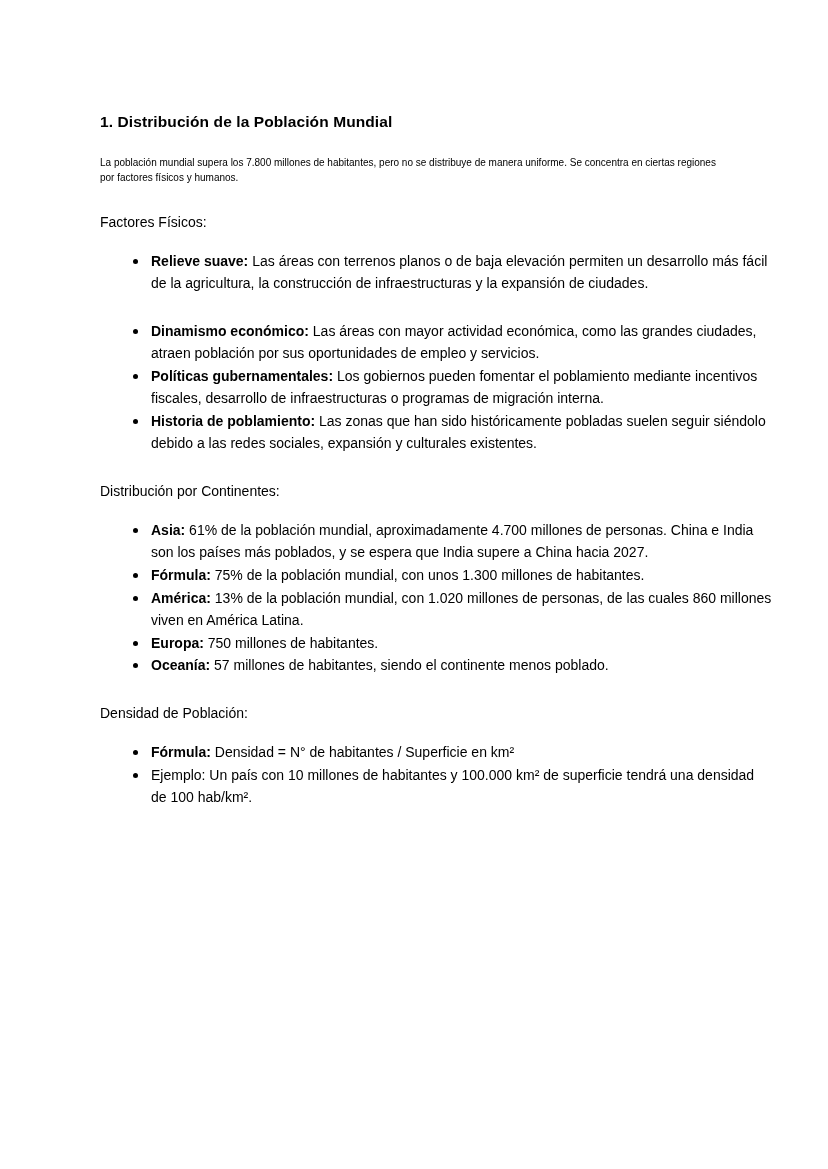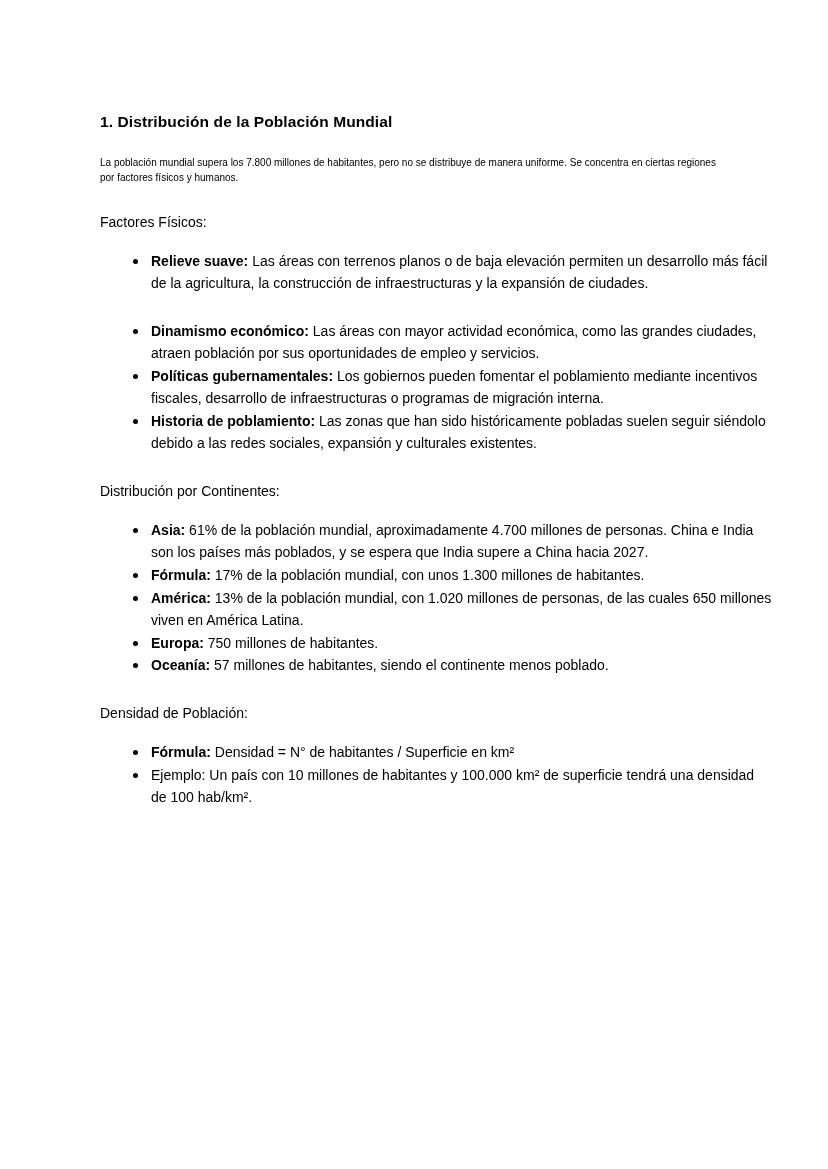--- a/index.html
+++ b/index.html
@@ -82,22 +82,22 @@
         <li><span class="lead">Relieve suave:</span><span> Las áreas con terrenos planos o de baja elevación permiten un desarrollo más fácil de la agricultura, la construcción de infraestructuras y la expansión de ciudades.</span></li>
       </ul>
       <ul class="bullets">
         <li><span class="lead">Dinamismo económico:</span><span> Las áreas con mayor actividad económica, como las grandes ciudades, atraen población por sus oportunidades de empleo y servicios.</span></li>
         <li><span class="lead">Políticas gubernamentales:</span><span> Los gobiernos pueden fomentar el poblamiento mediante incentivos fiscales, desarrollo de infraestructuras o programas de migración interna.</span></li>
         <li><span class="lead">Historia de poblamiento:</span><span> Las zonas que han sido históricamente pobladas suelen seguir siéndolo debido a las redes sociales, expansión y culturales existentes.</span></li>
       </ul>
       <div class="section-heading">Distribución por Continentes:</div>
       <ul class="bullets">
         <li><span class="lead">Asia:</span><span> 61% de la población mundial, aproximadamente 4.700 millones de personas. China e India son los países más poblados, y se espera que India supere a China hacia 2027.</span></li>
-        <li><span class="lead">Fórmula:</span><span> 17% de la población mundial, con unos 1.300 millones de habitantes.</span></li>
-        <li><span class="lead">América:</span><span> 13% de la población mundial, con 1.020 millones de personas, de las cuales 650 millones viven en América Latina.</span></li>
+        <li><span class="lead">Fórmula:</span><span> 75% de la población mundial, con unos 1.300 millones de habitantes.</span></li>
+        <li><span class="lead">América:</span><span> 13% de la población mundial, con 1.020 millones de personas, de las cuales 860 millones viven en América Latina.</span></li>
         <li><span class="lead">Europa:</span><span> 750 millones de habitantes.</span></li>
         <li><span class="lead">Oceanía:</span><span> 57 millones de habitantes, siendo el continente menos poblado.</span></li>
       </ul>
       <div class="section-heading">Densidad de Población:</div>
       <ul class="bullets spacer-last">
         <li><span class="lead">Fórmula:</span><span> Densidad = N° de habitantes / Superficie en km²</span></li>
         <li><span>Ejemplo: Un país con 10 millones de habitantes y 100.000 km² de superficie tendrá una densidad de 100 hab/km².</span></li>
       </ul>
     </div>
 </div>

